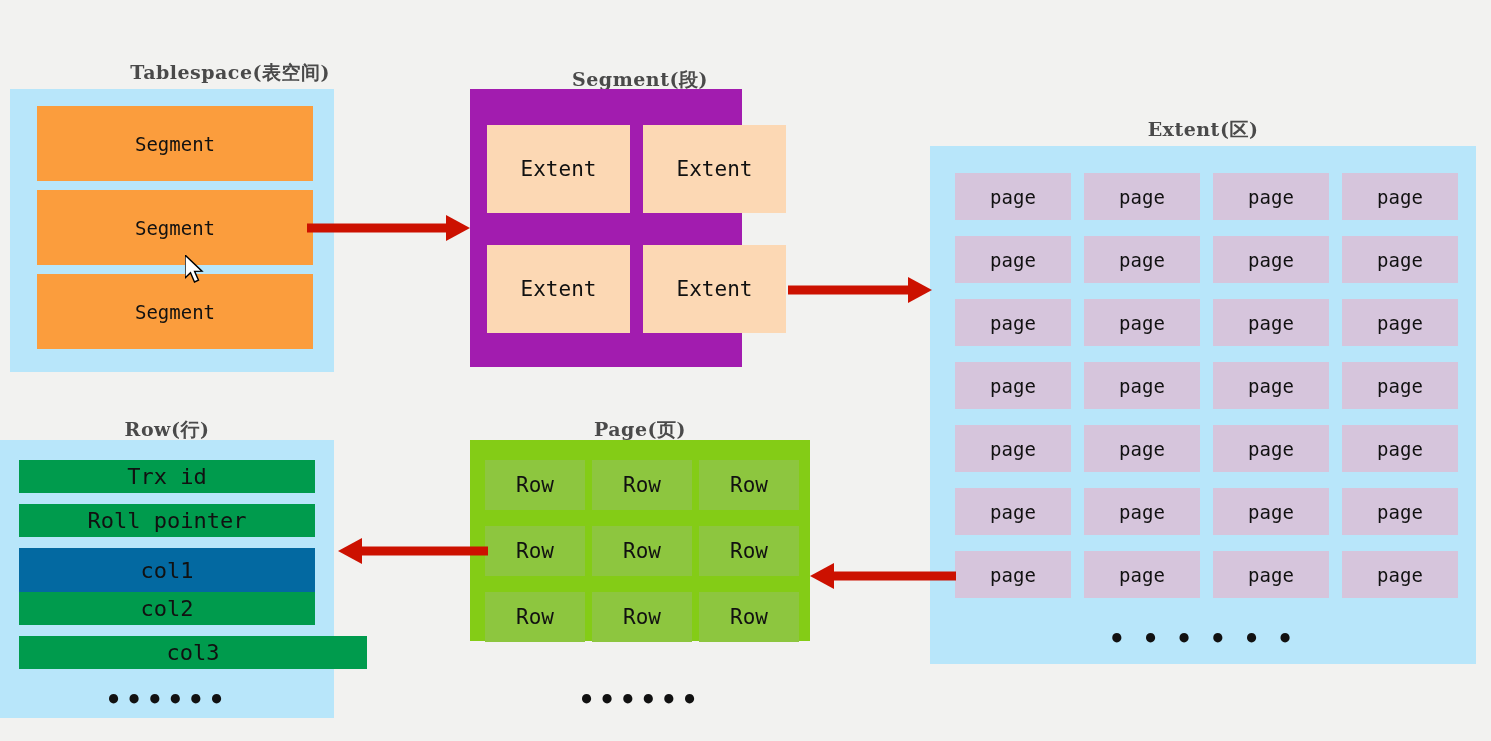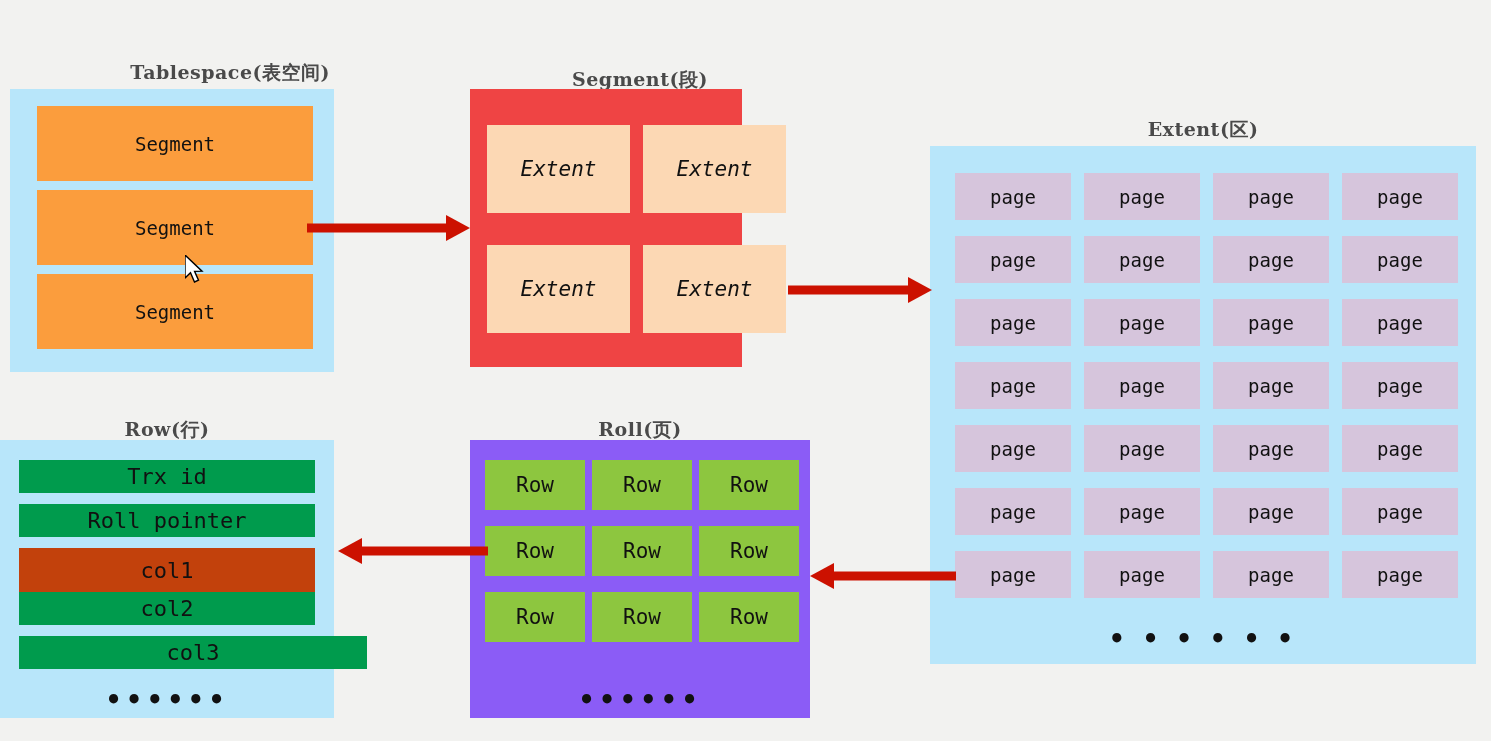--- a/index.html
+++ b/index.html
@@ -87,21 +87,21 @@
 <body>
 
 <div id="canvas">
     <div class="panel-title" style="left: 10px; top: 60px; width: 320px; text-align: right;">Tablespace(表空间)</div>
     <div class="container-box" style="left: 10px; top: 89px; width: 324px; height: 283px; background: rgb(184, 230, 250);">
       <div class="cell cell-segment" style="left: 27px; top: 17px; width: 276px; height: 75px; background: rgb(251, 157, 61);">Segment</div>
       <div class="cell cell-segment" style="left: 27px; top: 101px; width: 276px; height: 75px; background: rgb(251, 157, 61);">Segment</div>
       <div class="cell cell-segment" style="left: 27px; top: 185px; width: 276px; height: 75px; background: rgb(251, 157, 61);">Segment</div>
     </div>
     <div class="panel-title" style="left: 470px; top: 67px; width: 340px;">Segment(段)</div>
-    <div class="container-box" style="left: 470px; top: 89px; width: 272px; height: 278px; background: #ef4444; font-style: italic;">
+    <div class="container-box" style="left: 470px; top: 89px; width: 272px; height: 278px; background: #a21caf;">
       <div class="cell cell-extent" style="left: 17px; top: 36px; width: 143px; height: 88px; background: rgb(252, 216, 180);">Extent</div>
       <div class="cell cell-extent" style="left: 173px; top: 36px; width: 143px; height: 88px; background: rgb(252, 216, 180);">Extent</div>
       <div class="cell cell-extent" style="left: 17px; top: 156px; width: 143px; height: 88px; background: rgb(252, 216, 180);">Extent</div>
       <div class="cell cell-extent" style="left: 173px; top: 156px; width: 143px; height: 88px; background: rgb(252, 216, 180);">Extent</div>
     </div>
     <div class="panel-title" style="left: 930px; top: 117px; width: 546px;">Extent(区)</div>
     <div class="container-box" style="left: 930px; top: 146px; width: 546px; height: 518px; background: rgb(184, 230, 250);">
       <div class="cell cell-page" style="left: 25px; top: 27px; width: 116px; height: 47px; background: rgb(214, 197, 220);">page</div>
       <div class="cell cell-page" style="left: 154px; top: 27px; width: 116px; height: 47px; background: rgb(214, 197, 220);">page</div>
       <div class="cell cell-page" style="left: 283px; top: 27px; width: 116px; height: 47px; background: rgb(214, 197, 220);">page</div>
@@ -125,38 +125,38 @@
       <div class="cell cell-page" style="left: 25px; top: 342px; width: 116px; height: 47px; background: rgb(214, 197, 220);">page</div>
       <div class="cell cell-page" style="left: 154px; top: 342px; width: 116px; height: 47px; background: rgb(214, 197, 220);">page</div>
       <div class="cell cell-page" style="left: 283px; top: 342px; width: 116px; height: 47px; background: rgb(214, 197, 220);">page</div>
       <div class="cell cell-page" style="left: 412px; top: 342px; width: 116px; height: 47px; background: rgb(214, 197, 220);">page</div>
       <div class="cell cell-page" style="left: 25px; top: 405px; width: 116px; height: 47px; background: rgb(214, 197, 220);">page</div>
       <div class="cell cell-page" style="left: 154px; top: 405px; width: 116px; height: 47px; background: rgb(214, 197, 220);">page</div>
       <div class="cell cell-page" style="left: 283px; top: 405px; width: 116px; height: 47px; background: rgb(214, 197, 220);">page</div>
       <div class="cell cell-page" style="left: 412px; top: 405px; width: 116px; height: 47px; background: rgb(214, 197, 220);">page</div>
       <div class="ellipsis-dots" style="left: 0px; top: 478px; width: 546px;">• • • • • •</div>
     </div>
-    <div class="panel-title" style="left: 470px; top: 417px; width: 340px;">Roll(页)</div>
-    <div class="container-box" style="left: 470px; top: 440px; width: 340px; height: 278px; background: #8b5cf6;">
+    <div class="panel-title" style="left: 470px; top: 417px; width: 340px;">Page(页)</div>
+    <div class="container-box" style="left: 470px; top: 440px; width: 340px; height: 201px; background: #84cc16;">
       <div class="cell cell-row" style="left: 15px; top: 20px; width: 100px; height: 50px; background: rgb(141, 198, 63);">Row</div>
       <div class="cell cell-row" style="left: 122px; top: 20px; width: 100px; height: 50px; background: rgb(141, 198, 63);">Row</div>
       <div class="cell cell-row" style="left: 229px; top: 20px; width: 100px; height: 50px; background: rgb(141, 198, 63);">Row</div>
       <div class="cell cell-row" style="left: 15px; top: 86px; width: 100px; height: 50px; background: rgb(141, 198, 63);">Row</div>
       <div class="cell cell-row" style="left: 122px; top: 86px; width: 100px; height: 50px; background: rgb(141, 198, 63);">Row</div>
       <div class="cell cell-row" style="left: 229px; top: 86px; width: 100px; height: 50px; background: rgb(141, 198, 63);">Row</div>
       <div class="cell cell-row" style="left: 15px; top: 152px; width: 100px; height: 50px; background: rgb(141, 198, 63);">Row</div>
       <div class="cell cell-row" style="left: 122px; top: 152px; width: 100px; height: 50px; background: rgb(141, 198, 63);">Row</div>
       <div class="cell cell-row" style="left: 229px; top: 152px; width: 100px; height: 50px; background: rgb(141, 198, 63);">Row</div>
       <div class="ellipsis-dots" style="left: 0px; top: 245px; width: 340px;">••••••</div>
     </div>
     <div class="panel-title" style="left: 0px; top: 417px; width: 334px;">Row(行)</div>
     <div class="container-box" style="left: 0px; top: 440px; width: 334px; height: 278px; background: rgb(184, 230, 250);">
       <div class="cell cell-field" style="left: 19px; top: 20px; width: 296px; height: 33px; background: rgb(0, 155, 77);">Trx id</div>
       <div class="cell cell-field" style="left: 19px; top: 64px; width: 296px; height: 33px; background: rgb(0, 155, 77);">Roll pointer</div>
-      <div class="cell cell-field" style="left: 19px; top: 108px; width: 296px; height: 45px; background: #c2410c;">col1</div>
+      <div class="cell cell-field" style="left: 19px; top: 108px; width: 296px; height: 45px; background: #0369a1;">col1</div>
       <div class="cell cell-field" style="left: 19px; top: 152px; width: 296px; height: 33px; background: rgb(0, 155, 77);">col2</div>
       <div class="cell cell-field" style="left: 19px; top: 196px; width: 348px; height: 33px; background: rgb(0, 155, 77);">col3</div>
       <div class="ellipsis-dots" style="left: 0px; top: 245px; width: 334px;">••••••</div>
     </div>
     <div class="arrow-wrap" style="left: 307px; top: 211px; width: 163px; height: 34px;"><svg width="163" height="34" viewBox="0 0 163 34">
         <rect x="0" y="12.5" width="139" height="9" fill="#cc1100"></rect>
         <polygon points="139,4 163,17 139,30" fill="#cc1100"></polygon>
       </svg></div>
     <div class="arrow-wrap" style="left: 788px; top: 273px; width: 144px; height: 34px;"><svg width="144" height="34" viewBox="0 0 144 34">
         <rect x="0" y="12.5" width="120" height="9" fill="#cc1100"></rect>

